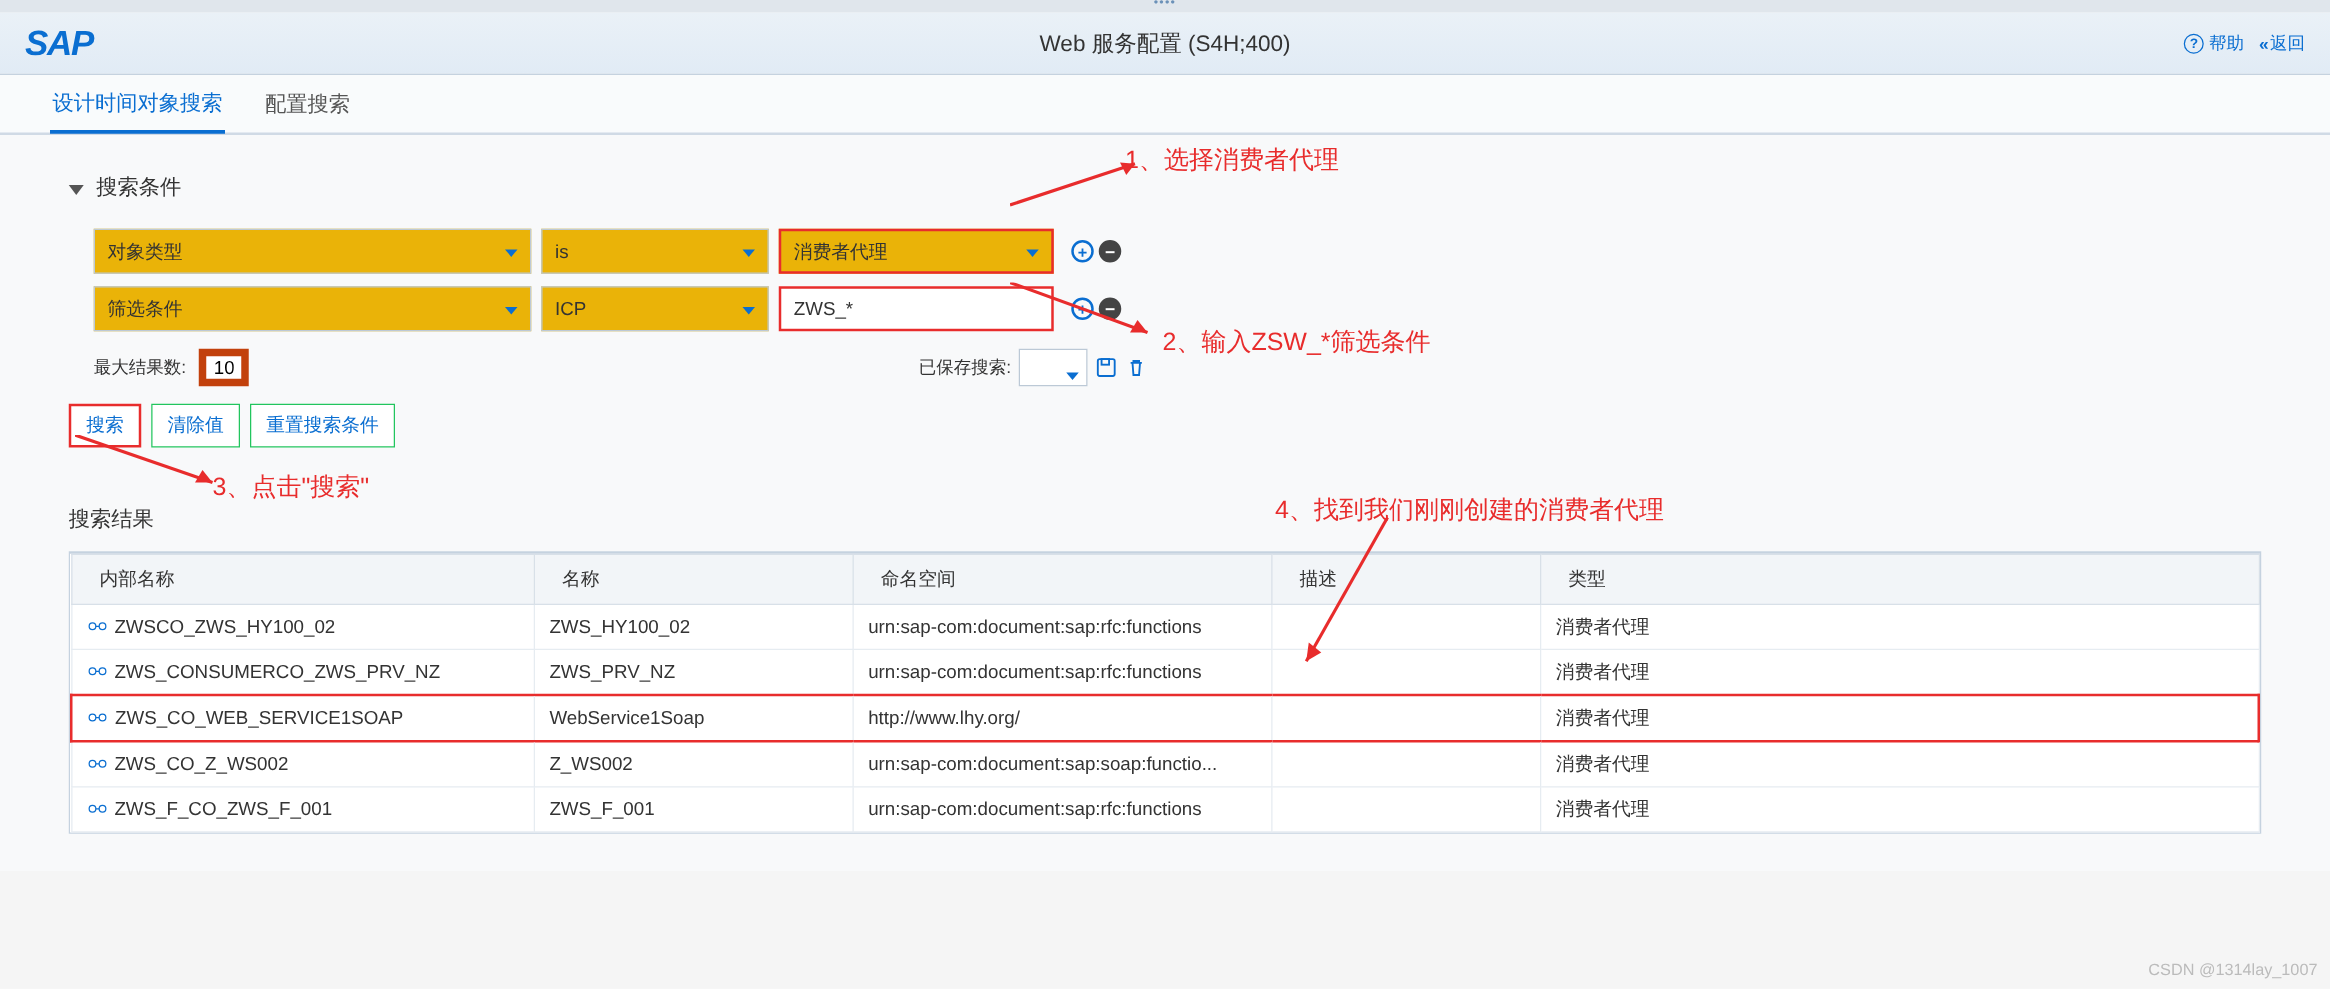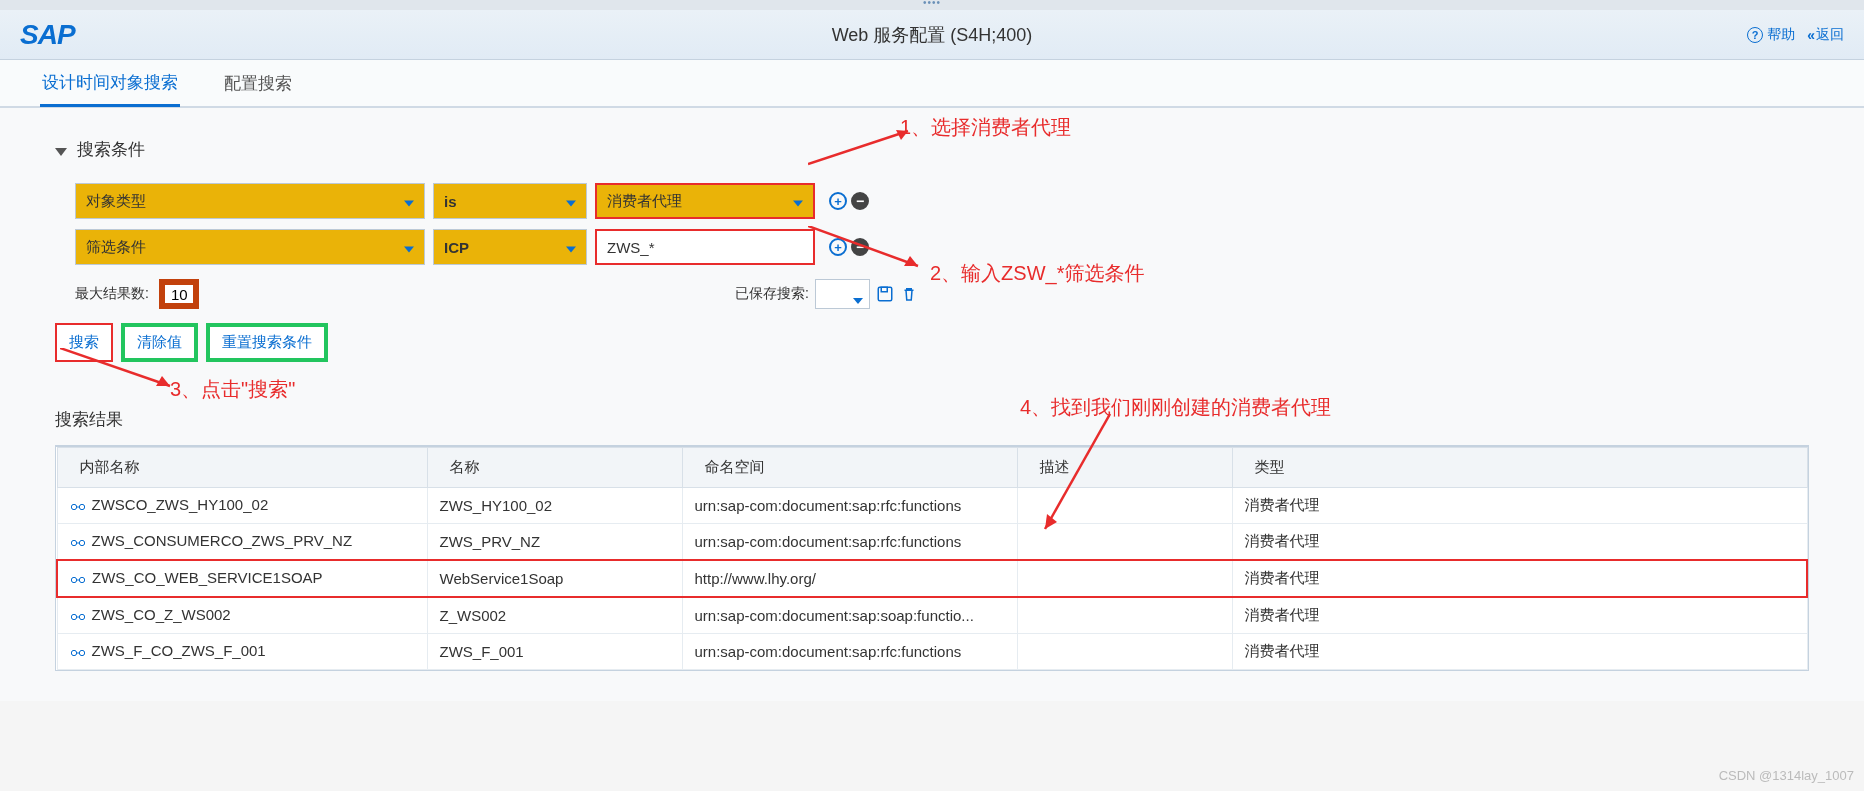--- a/index.html
+++ b/index.html
@@ -31,62 +31,62 @@
     }
     .header-actions { margin-left: auto; display: flex; gap: 12px; align-items: center; }
     .help-link, .back-link { color: #0a6ed1; cursor: pointer; font-size: 14px; display: flex; align-items: center; gap: 4px; }
     .q-icon { display: inline-flex; width: 16px; height: 16px; border: 1.5px solid #0a6ed1; border-radius: 50%; align-items: center; justify-content: center; font-size: 11px; font-weight: bold; }
     .chevrons { font-weight: bold; letter-spacing: -3px; font-size: 14px; }
 
     .tabs {
       background: #f9fbfc;
       border-bottom: 2px solid #d0dae5;
       padding: 0 40px;
-      display: flex; gap: 42px;
+      display: flex; gap: 30px;
       height: 48px; align-items: center;
     }
     .tab { color: #555; cursor: pointer; font-size: 17px; padding: 10px 2px; }
     .tab.active { color: #0a6ed1; border-bottom: 3px solid #0a6ed1; margin-bottom: -2px; }
 
     .content { padding: 30px 55px; position: relative; background: #f8f9fa; }
 
     .section-header { display: flex; align-items: center; gap: 10px; font-size: 17px; color: #333; margin-bottom: 22px; cursor: pointer; }
     .chevron-down { display:inline-block; width: 0; height: 0; border-left: 6px solid transparent; border-right: 6px solid transparent; border-top: 8px solid #555; transform: translateY(2px); }
 
     .criteria-row { display: flex; gap: 8px; margin: 10px 0 10px 20px; align-items: center; }
     .drop {
       background: #eab308; border: 1px solid #bcc9d6;
       height: 36px; display: flex; align-items: center;
       padding: 0 10px; position: relative; cursor: pointer;
       font-size: 15px;
     }
     .drop .caret { position: absolute; right: 10px; top: 50%; transform: translateY(-50%); }
     .caret-icon { width: 0; height: 0; border-left: 5px solid transparent; border-right: 5px solid transparent; border-top: 6px solid #0a6ed1; display: inline-block; }
     .w-field { width: 350px; }
-    .w-op { width: 154px; font-weight: bold; }
+    .w-op { width: 182px; }
     .w-val { width: 220px; }
     .red-box { border: 2.5px solid #e82c2c !important; }
 
     .pm-icons { display: flex; gap: 4px; margin-left: 6px; }
     .circ { width: 18px; height: 18px; border-radius: 50%; border: 2px solid; display: inline-flex; align-items: center; justify-content: center; font-size: 13px; font-weight: bold; cursor: pointer; line-height: 1; }
     .plus { border-color: #0a6ed1; color: #0a6ed1; }
     .minus { border-color: #444; color: #fff; background: #444; font-size: 14px; }
 
     .max-row { margin: 14px 0 14px 20px; display: flex; align-items: center; gap: 10px; }
     .max-input { width: 40px; height: 30px; border: 6px solid #c2410c; padding: 0 6px; text-align: left; font-size: 15px; }
     .saved-search-row { position: absolute; left: 680px; top: 0; display: flex; align-items: center; gap: 6px; }
     .saved-group { position: relative; margin: 14px 0; }
     .saved-wrap { display: flex; align-items: center; gap: 6px; }
     .saved-drop { width: 55px; height: 30px; border: 1px solid #bcc9d6; background: #fff; position: relative; cursor: pointer; }
     .saved-drop .caret { position: absolute; right: 6px; top: 11px; }
     .mini-icon { width: 18px; height: 18px; cursor: pointer; }
 
     .btn-row { display: flex; gap: 8px; margin: 8px 0 0 0; }
     .btn {
-      background: #fff; border: 4px solid #22c55e; color: #0a6ed1;
+      background: #fff; border: 1px solid #22c55e; color: #0a6ed1;
       padding: 6px 12px; font-size: 15px; cursor: pointer;
     }
     .btn.search { border: 2.5px solid #e82c2c; }
 
     .annot { position: absolute; color: #e82c2c; font-size: 20px; font-weight: 500; pointer-events: none; }
     .arrow-svg { position: absolute; pointer-events: none; }
 
     .results-title { font-size: 17px; color: #333; margin-top: 46px; margin-bottom: 14px; }
     .table-wrap { border: 1px solid #c5d2df; border-top: 2px solid #c5d2df; background: #fff; }
     .tbl { width: 100%; border-collapse: collapse; table-layout: fixed; }

